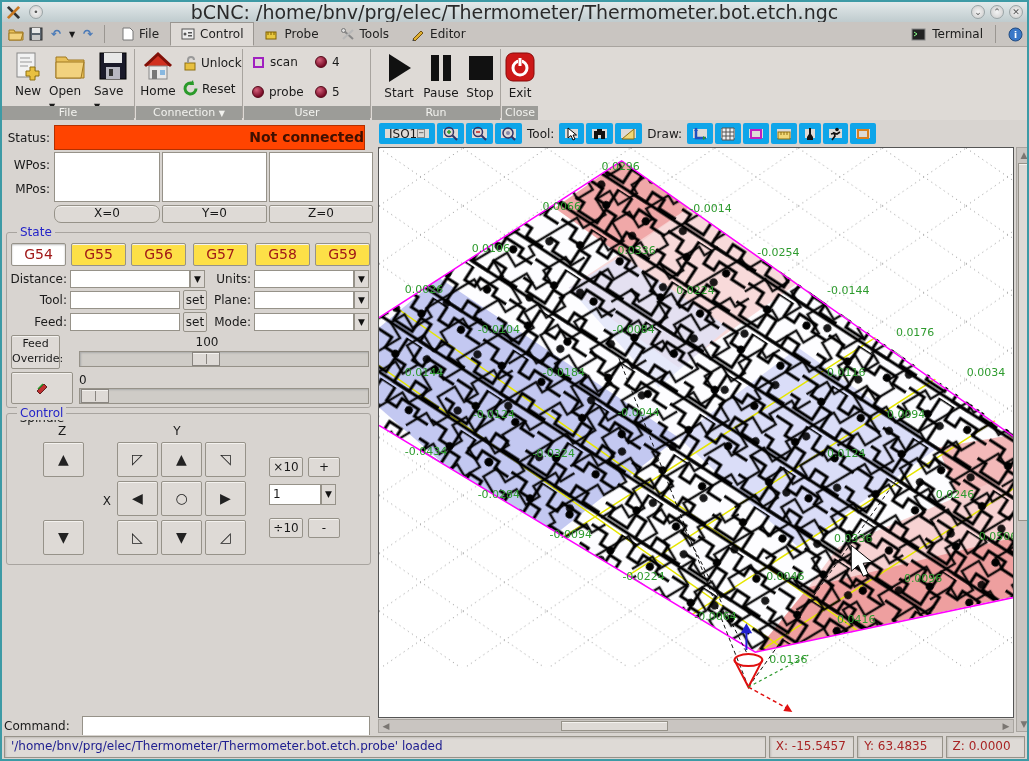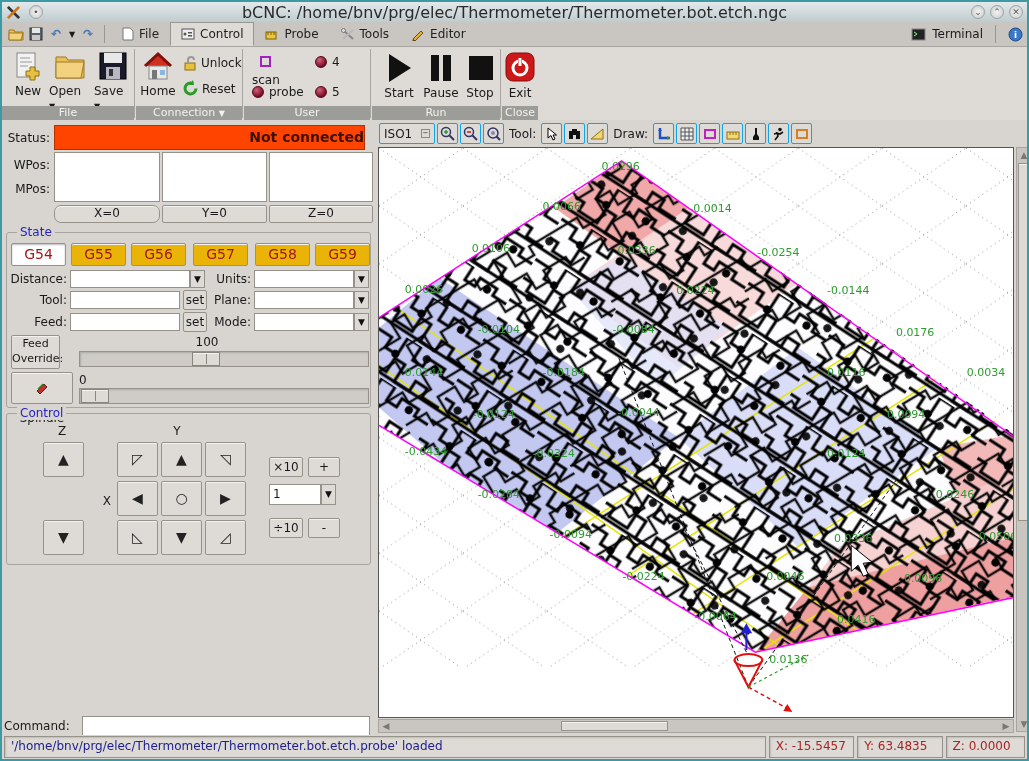--- a/index.html
+++ b/index.html
@@ -4,21 +4,21 @@
 <style>
   * { margin:0; padding:0; box-sizing:border-box; }
   html,body { width:1029px; height:761px; }
   body { font-family:"DejaVu Sans", sans-serif; font-size:12px; color:#1a1a1a; background:#d8d4d0; }
   #app { position:relative; width:1029px; height:761px; overflow:hidden;
          border:2px solid #3d9aa5; background:#d8d4d0; }
 
   
   .titlebar { position:absolute; left:0; top:0; width:100%; height:20px;
     background:linear-gradient(#e3e9ea,#bfcbce); display:flex; align-items:center; padding:0 4px; }
-  .titlebar .title { position:absolute; left:0; right:0; text-align:center; font-size:16px; color:#2a2a2a; }
+  .titlebar .title { position:absolute; left:0; right:0; text-align:center; font-size:19px; color:#2a2a2a; }
   .appicon { width:15px; height:15px; margin-right:8px; position:relative; z-index:2; }
   .roundbtn { width:14px; height:14px; border-radius:50%; background:radial-gradient(#f4f4f4,#c9c9c9);
     border:1px solid #9aa4a6; display:flex; align-items:center; justify-content:center;
     font-size:9px; color:#555; z-index:2; }
   .winbtns { position:absolute; right:4px; top:3px; display:flex; gap:5px; z-index:2; }
 
   
   .menubar { position:absolute; left:0; top:20px; width:100%; height:25px;
     background:#c9c5c1; border-bottom:1px solid #a8a49f; display:flex; align-items:center; padding:0 4px; }
   .qicon { width:18px; height:18px; margin:0 1px; display:flex; align-items:center; justify-content:center; }
@@ -43,41 +43,41 @@
   .leftpanel { position:absolute; left:0; top:118px; width:373px; height:615px; background:#d8d4d0; }
   .lbl { position:absolute; text-align:right; color:#1a1a1a; }
   .cellbtn { position:absolute; background:#dedad6; border:1px solid #969289; border-radius:2px;
     box-shadow:inset 0 1px 0 #f4f2ef; text-align:center; }
   .whitebox { position:absolute; background:#ffffff; border:1px solid #969289; }
   .statusbox { position:absolute; background:#ff4400; border:1px solid #b33000; text-align:right;
     font-weight:bold; font-size:14px; color:#401000; line-height:23px; }
   .frame { position:absolute; border:1px solid #a8a49f; border-radius:3px; }
   .framelbl { position:absolute; top:-8px; left:10px; background:#d8d4d0; padding:0 3px; color:#2424c8; font-size:12px; }
   .gbtn { position:absolute; height:23px; width:55px; border:1px solid #969289; border-radius:2px;
-    background:#eab308; box-shadow:inset 0 1px 0 #f4f2ef; color:#a01818; font-size:14px;
+    background:#fde047; box-shadow:inset 0 1px 0 #f4f2ef; color:#a01818; font-size:14px;
     text-align:center; line-height:21px; }
   .gbtn.active { background:#ffffff; box-shadow:inset 0 1px 2px #bbb; }
   .entry { position:absolute; background:#fff; border:1px solid #969289; font-size:12px; padding:0 3px; }
   .combo-arrow { position:absolute; width:15px; background:#dedad6; border:1px solid #969289;
     text-align:center; font-size:9px; line-height:16px; color:#111; }
   .setbtn { position:absolute; width:24px; height:20px; background:#dedad6; border:1px solid #969289;
     border-radius:2px; text-align:center; line-height:18px; }
   .slider-groove { position:absolute; height:16px; background:#cfccc7; border:1px solid #969289; box-shadow:inset 1px 1px 2px #aaa; }
   .slider-handle { position:absolute; width:28px; height:14px; background:#dedad6; border:1px solid #898580;
     box-shadow:inset 0 1px 0 #f4f2ef; }
   .slider-handle::after { content:""; position:absolute; left:13px; top:1px; bottom:1px; width:1px; background:#898580; }
   .jogbtn { position:absolute; width:41px; height:35px; background:#dedad6; border:1px solid #969289;
     border-radius:2px; box-shadow:inset 0 1px 0 #f4f2ef; font-size:14px; text-align:center; line-height:33px; color:#222; }
   .minibtn { position:absolute; background:#dedad6; border:1px solid #969289; border-radius:2px;
     box-shadow:inset 0 1px 0 #f4f2ef; text-align:center; font-size:12px; }
 
   
   .canvaszone { position:absolute; left:374px; top:118px; width:655px; height:615px; background:#d8d4d0; }
   .ctoolbar { position:absolute; left:0; top:0; width:100%; height:27px; display:flex; align-items:center; padding:0 3px; gap:2px; }
-  .cbtn { height:21px; min-width:21px; background:#dedad6; border:1px solid #0ea5e9; border-radius:2px;
+  .cbtn { height:21px; min-width:21px; background:#dedad6; border:6px solid #0ea5e9; border-radius:2px;
     display:flex; align-items:center; justify-content:center; }
   .ctext { margin:0 3px; }
   .canvasview { position:absolute; left:2px; top:27px; width:636px; height:571px;
     background:#fff; border:1px solid #555; }
   .vscroll { position:absolute; left:640px; top:27px; width:16px; height:585px; background:#c9c5c1; border:1px solid #a8a49f; }
   .hscroll { position:absolute; left:2px; top:599px; width:636px; height:14px; background:#c9c5c1; border:1px solid #a8a49f; }
   .scrollthumb { position:absolute; background:#dedad6; border:1px solid #969289; box-shadow:inset 0 1px 0 #f4f2ef; }
   .scrollarrow { position:absolute; color:#7a7672; font-size:9px; line-height:12px; text-align:center; }
 
   
@@ -223,21 +223,21 @@
       </div>
     <div class="smallbtn" style="left:180px; top:33px;">
       <svg width="17" height="17" viewBox="0 0 17 17">
           <path d="M14 8.5 a5.5 5.5 0 1 1 -3-4.9" fill="none" stroke="#2a9a2a" stroke-width="3"></path>
           <path d="M11 0 l1 5 -5 0 z" fill="#2a9a2a"></path>
         </svg>
       <span>Reset</span>
       </div>
     <div class="rgsep" style="left:240px;"></div>
 
-    <div class="ritem" style="left:250px; top:8px;flex-direction:column;">
+    <div class="ritem" style="left:250px; top:8px;">
       <svg width="13" height="13" viewBox="0 0 13 13">
           <rect x="2" y="2" width="9" height="9" fill="none" stroke="#a020c0" stroke-width="2"></rect>
         </svg>
       <span>scan</span>
       </div>
     <div class="ritem" style="left:250px; top:38px;">
       <span class="radio"></span>
       <span>probe</span>
       </div>
     <div class="ritem" style="left:250px; top:66px;">

